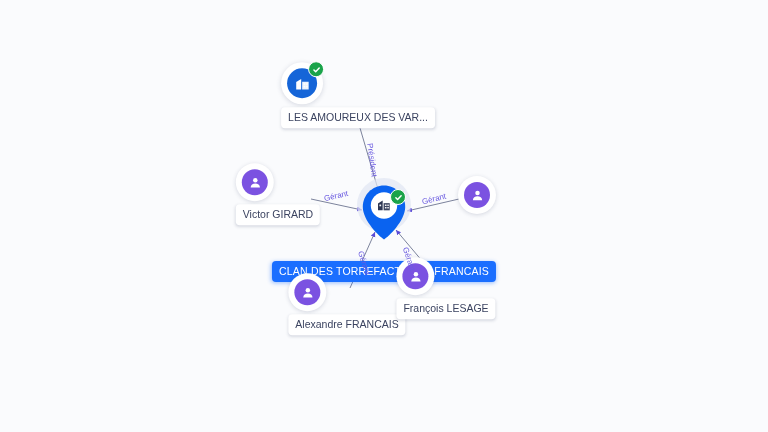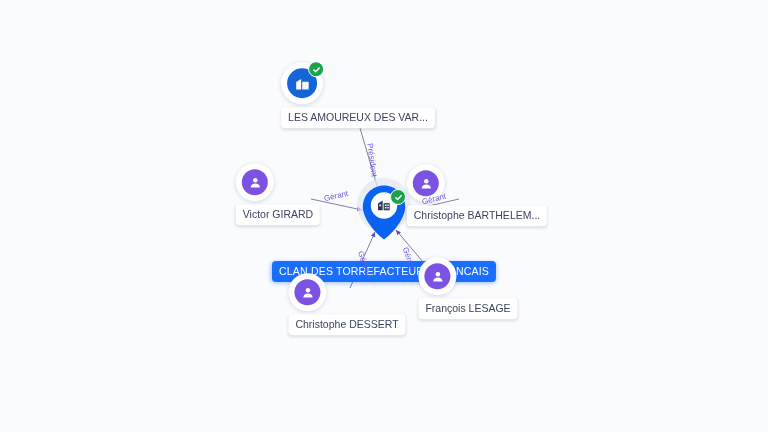--- a/index.html
+++ b/index.html
@@ -263,34 +263,33 @@
       </div>
       <div class="node" style="left: 477px; top: 195px;">
         <div class="avatar-ring">
           <div class="avatar-disc" style="background: rgb(123, 82, 225);">
             <svg width="15" height="15" viewBox="0 0 24 24" fill="#ffffff">
               <circle cx="12" cy="8" r="3.6"></circle>
               <path d="M4.6 19.5c0-4.2 3.4-6.4 7.4-6.4s7.4 2.2 7.4 6.4z"></path>
             </svg>
           </div>
         </div>
-        <div class="label">Christophe BARTHELEM...</div>
       </div>
       <div class="node" style="left: 347px; top: 304px;">
         <div class="avatar-ring">
           <div class="avatar-disc" style="background: rgb(123, 82, 225);">
             <svg width="15" height="15" viewBox="0 0 24 24" fill="#ffffff">
               <circle cx="12" cy="8" r="3.6"></circle>
               <path d="M4.6 19.5c0-4.2 3.4-6.4 7.4-6.4s7.4 2.2 7.4 6.4z"></path>
             </svg>
           </div>
         </div>
-        <div class="label">Christophe DESSERT</div>
-      </div>
-      <div class="node" style="left: 446px; top: 288px; margin-left: 22px;">
+        <div class="label">Alexandre FRANCAIS</div>
+      </div>
+      <div class="node" style="left: 446px; top: 288px;">
         <div class="avatar-ring">
           <div class="avatar-disc" style="background: rgb(123, 82, 225);">
             <svg width="15" height="15" viewBox="0 0 24 24" fill="#ffffff">
               <circle cx="12" cy="8" r="3.6"></circle>
               <path d="M4.6 19.5c0-4.2 3.4-6.4 7.4-6.4s7.4 2.2 7.4 6.4z"></path>
             </svg>
           </div>
         </div>
         <div class="label">François LESAGE</div>
       </div>

